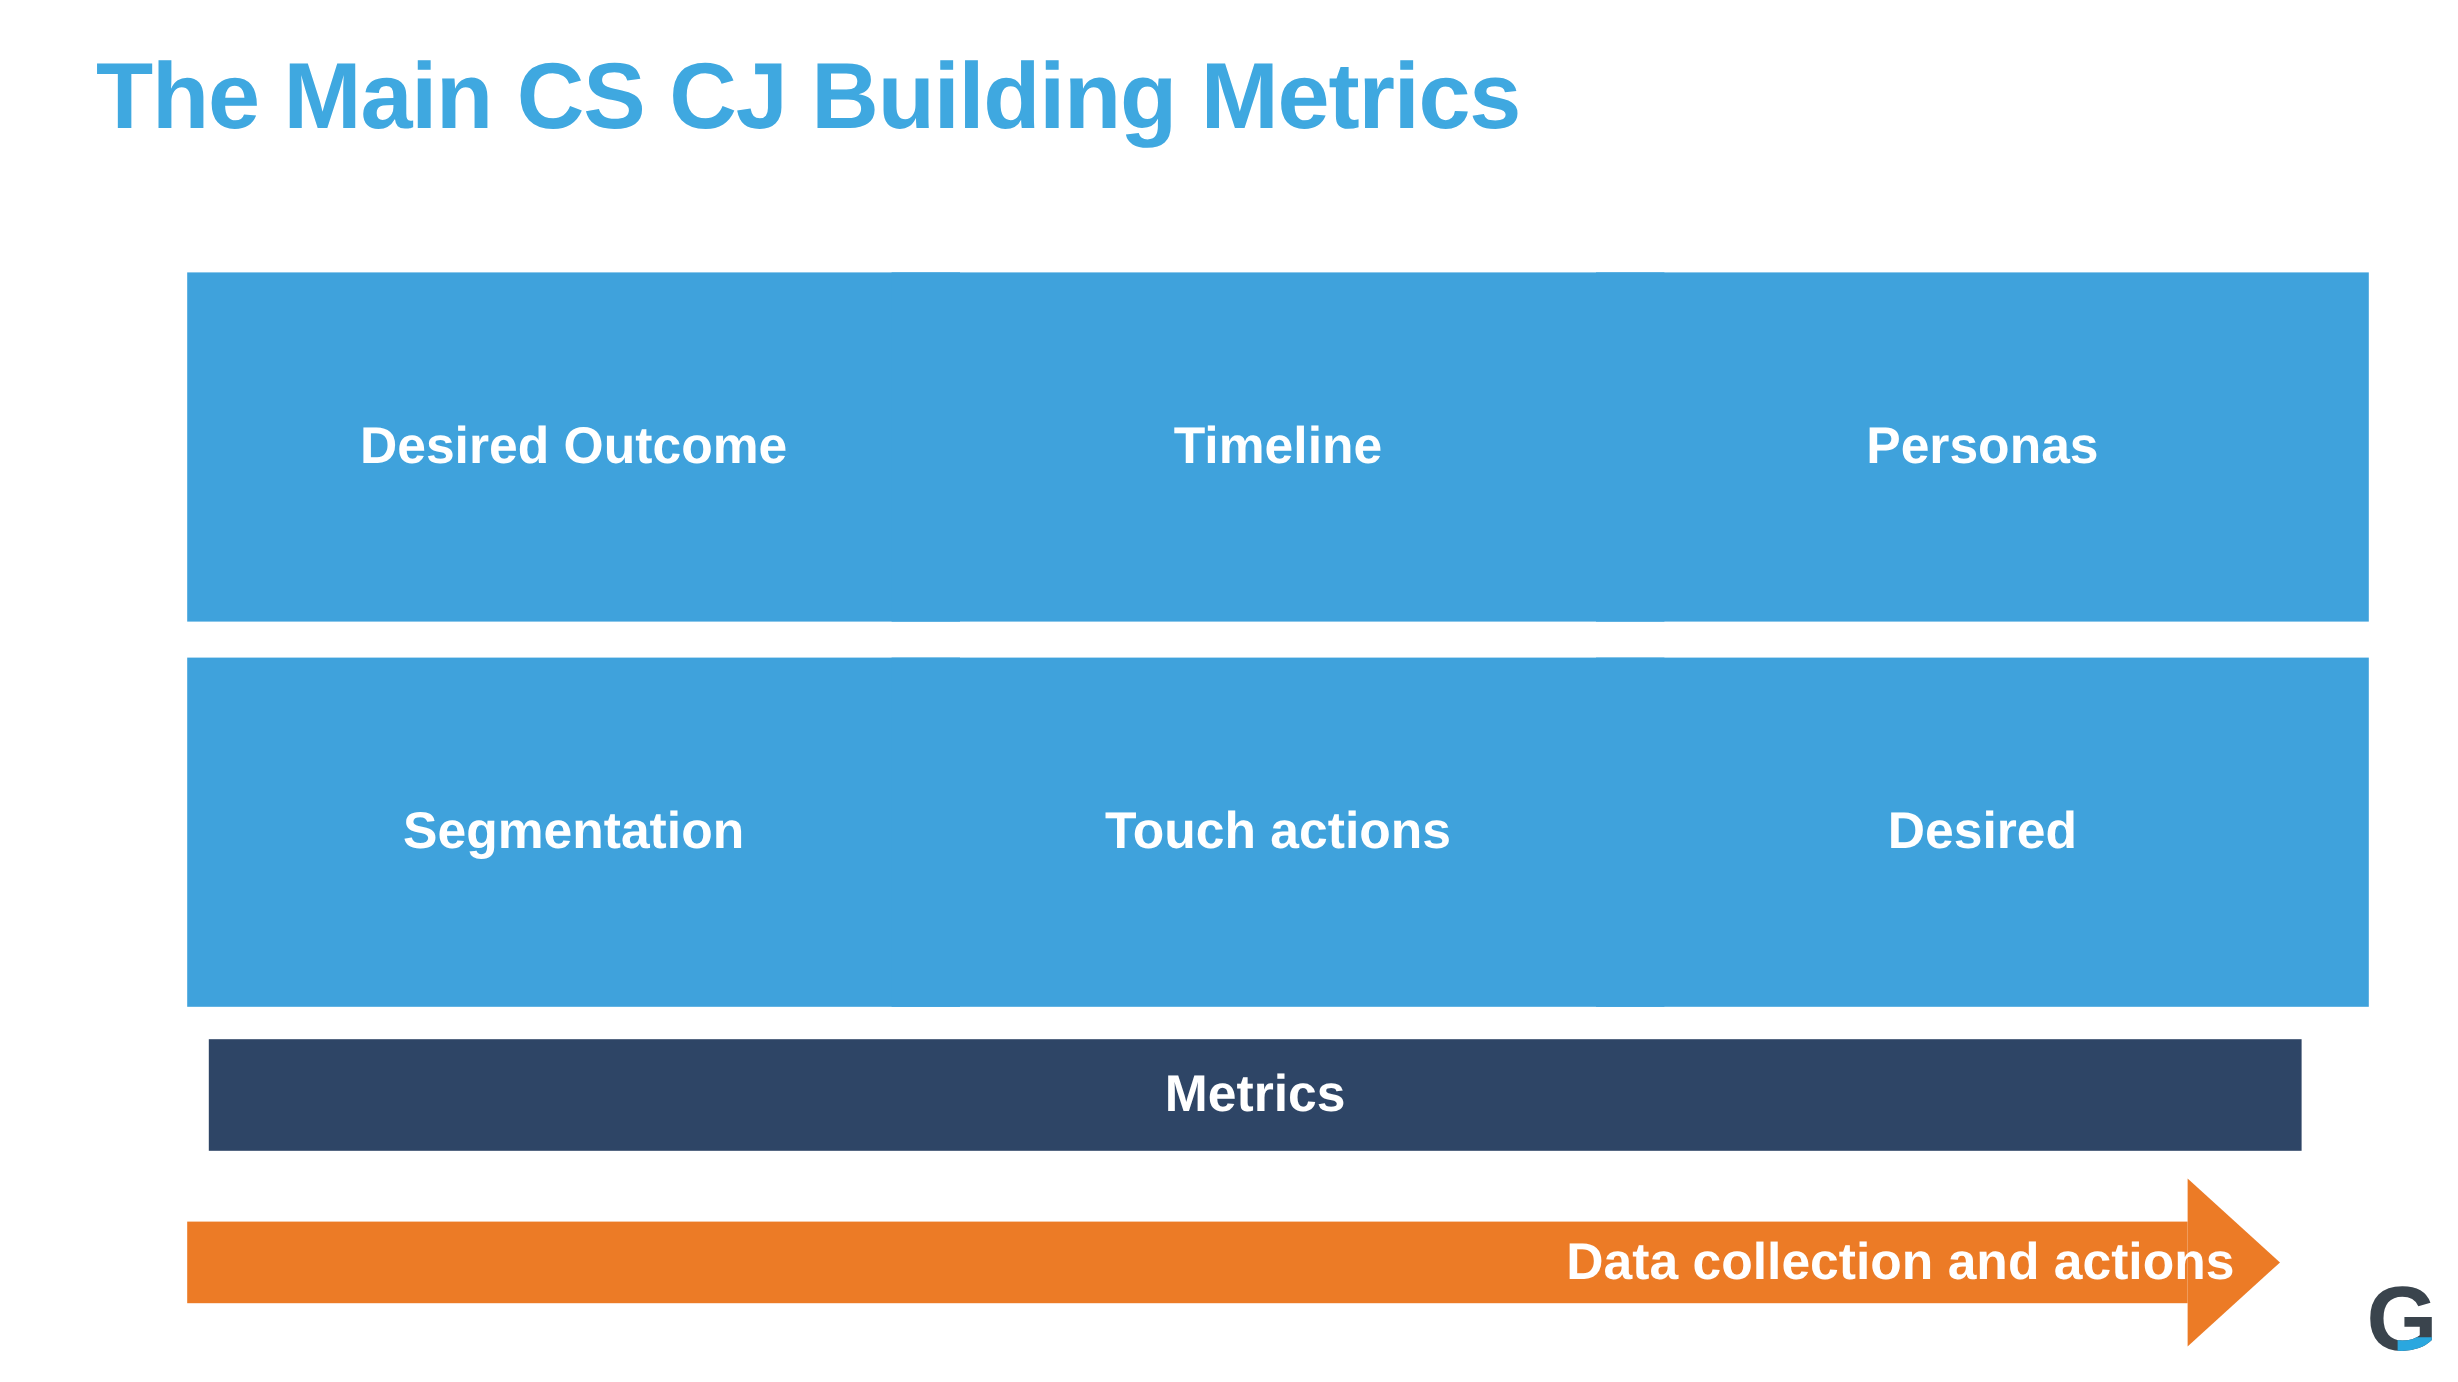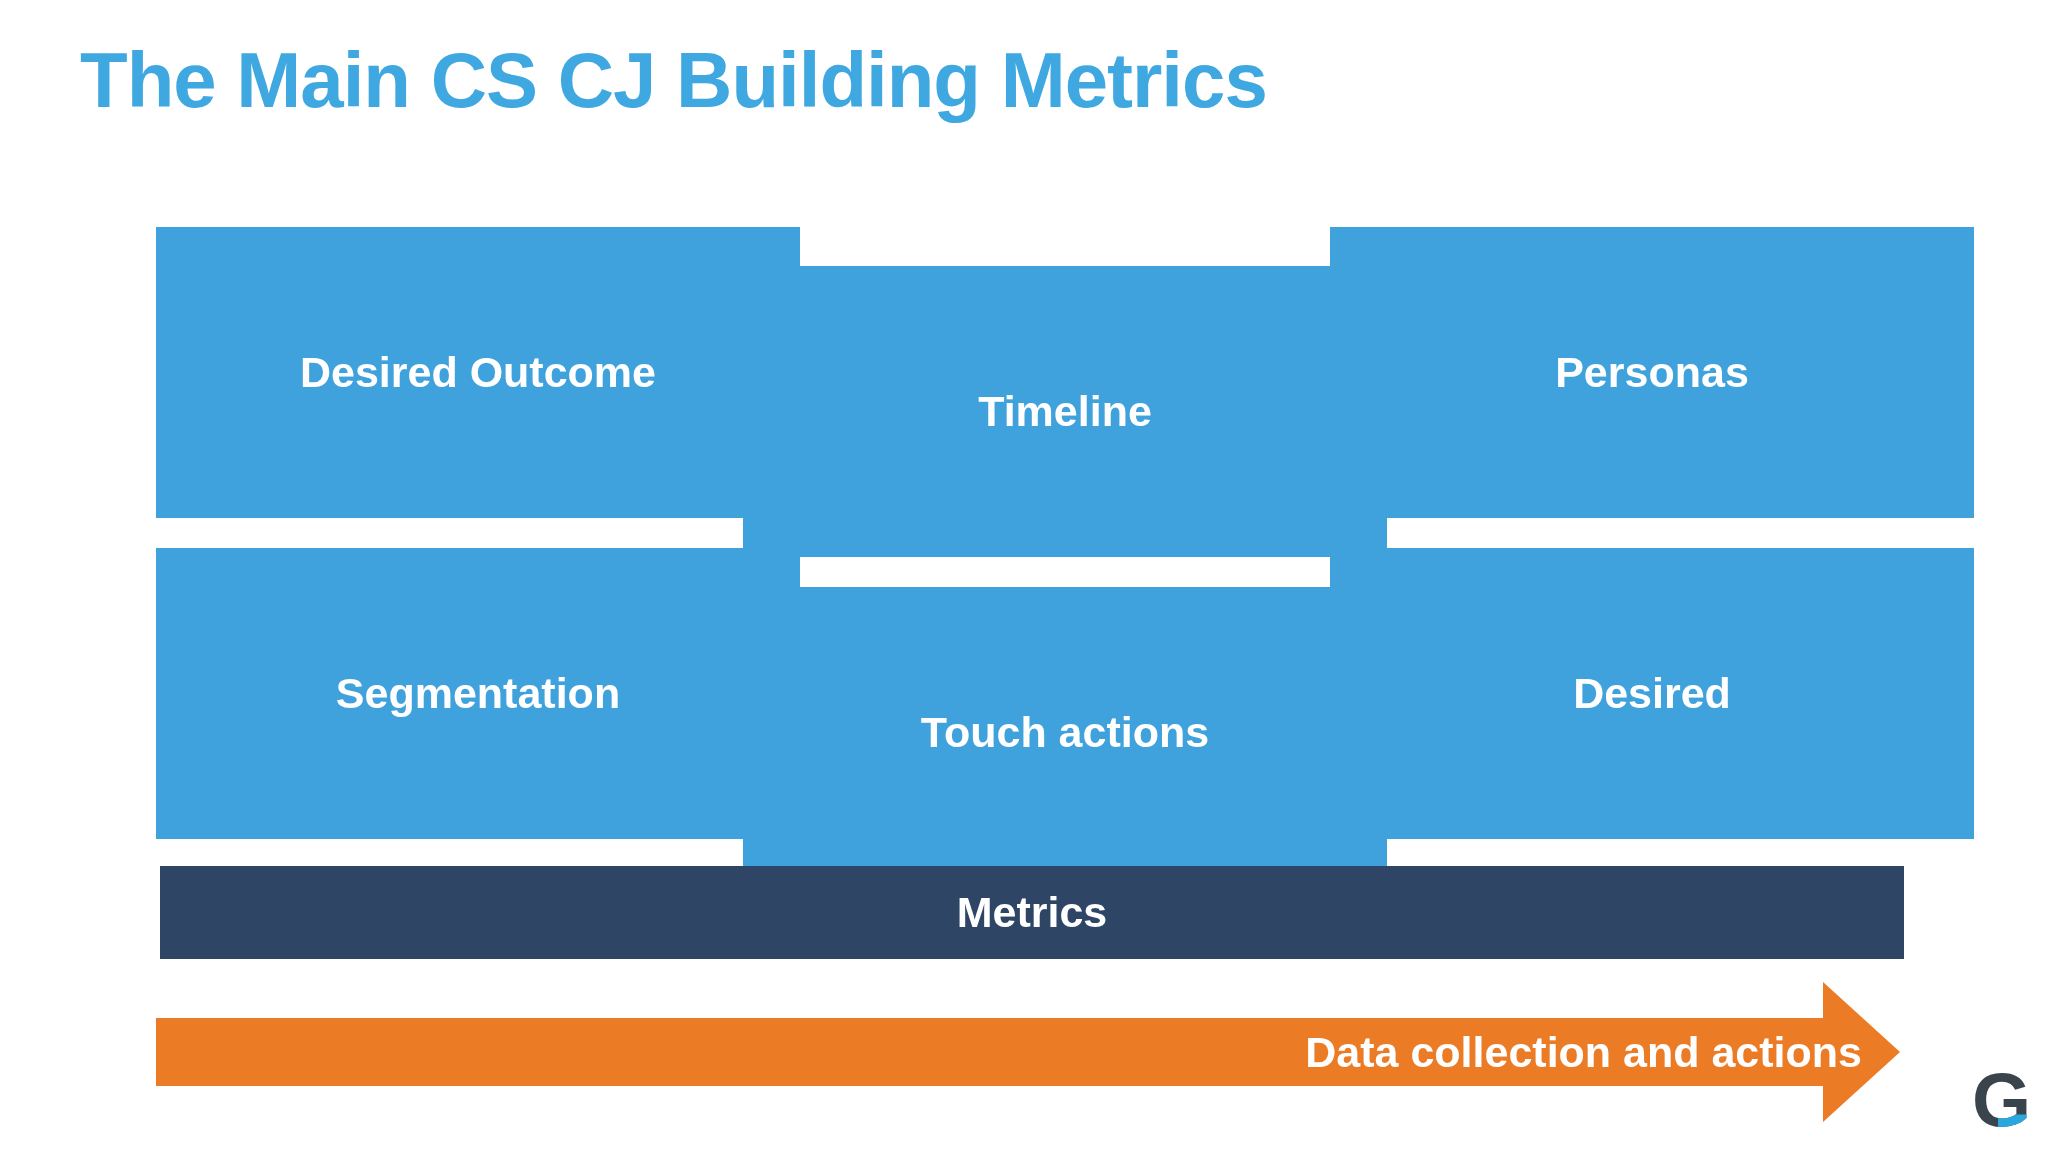--- a/index.html
+++ b/index.html
@@ -38,26 +38,26 @@
   }
   .block .block-label {
     color: var(--text_white, #ffffff);
     font-size: 43px;
     font-weight: bold;
     white-space: nowrap;
   }
   .r0 { top: 227px; }
   .r1 { top: 548px; }
   .c0 { left: 156px; }
-  .c1 { left: 743px; margin-top: 39px; }
+  .c1 { left: 743px; }
   .c2 { left: 1330px; }
 
   .metrics-bar {
     position: absolute;
-    left: 160px;
+    left: 174px;
     top: 866px;
     width: 1744px;
     height: 93px;
     background: var(--metrics_navy, #2E4566);
     text-align: center;
   }
   .metrics-bar .metrics-label {
     display: inline-block;
     line-height: 93px;
     color: var(--text_white, #ffffff);

